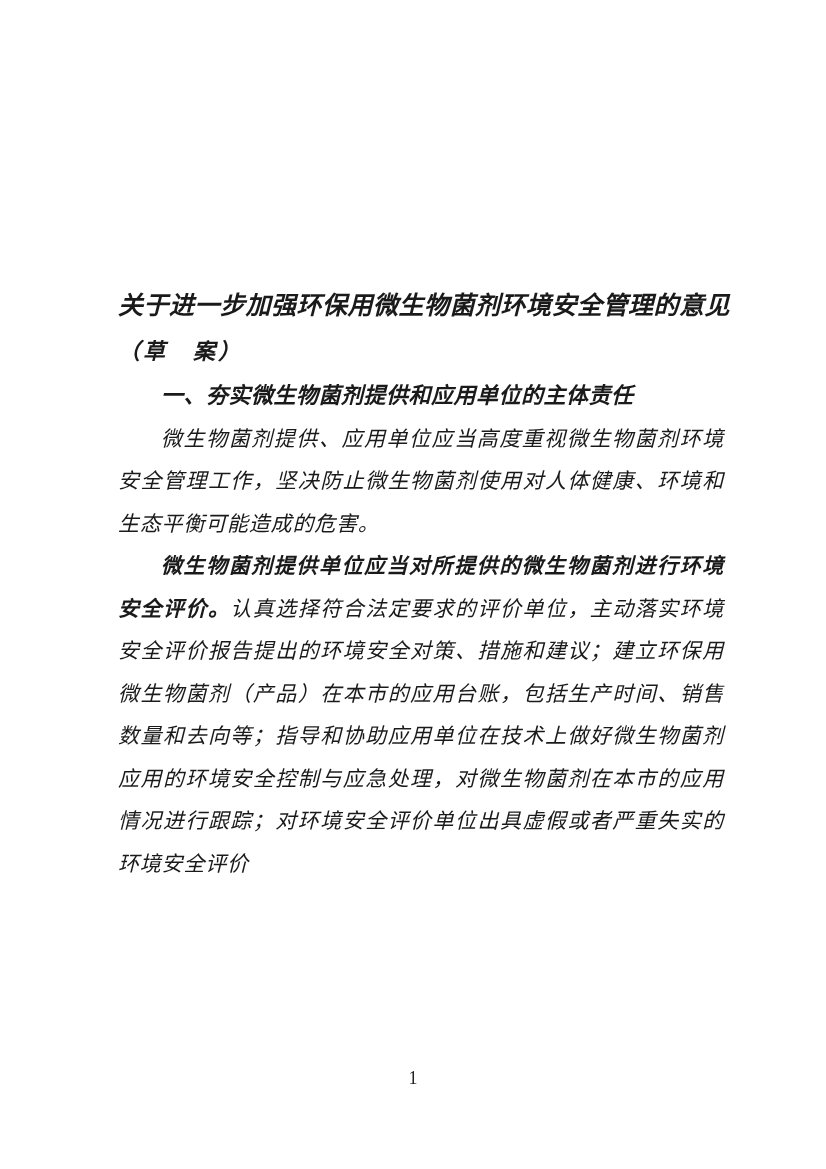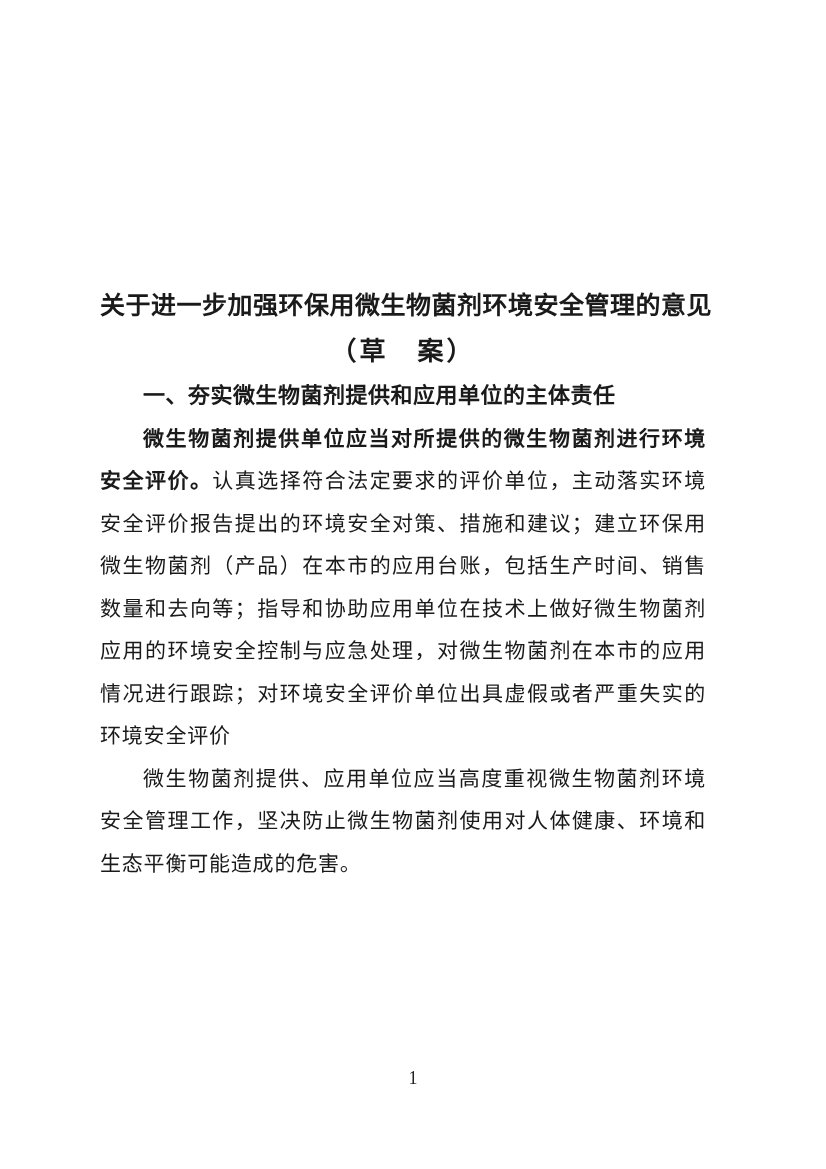--- a/index.html
+++ b/index.html
@@ -12,39 +12,40 @@
     width: 826px;
     height: 1169px;
     background: #ffffff;
     color: #1a1a1a;
     font-family: "Liberation Serif", "DejaVu Serif", serif;
     overflow: hidden;
     box-sizing: border-box;
   }
   .doc-content {
     position: absolute;
-    left: 100px;
+    left: 118px;
     top: 283px;
     width: 606px;
+    font-style: italic;
   }
   .doc-title {
     margin: 0;
     font-size: 25px;
     line-height: 46px;
     font-weight: 700;
     text-align: center;
     white-space: nowrap;
     letter-spacing: 0.5px;
   }
   .doc-subtitle {
     margin: 0;
-    font-size: 26px;
+    font-size: 22px;
     line-height: 46px;
     font-weight: 700;
-    text-align: center;
+    text-align: left;
     letter-spacing: 3px;
   }
   .para {
     margin: 0;
     font-size: 21px;
     line-height: 42.5px;
     letter-spacing: 0.8px;
     text-align: justify;
     text-justify: inter-ideograph;
   }
@@ -84,20 +85,20 @@
 <div class="page">
   <div class="doc-content">
 
     <h1 class="doc-title">关于进一步加强环保用微生物菌剂环境安全管理的意见</h1>
 
     <div class="doc-subtitle">（草　案）</div>
 
 
     <h2 class="section-heading">一、夯实微生物菌剂提供和应用单位的主体责任</h2>
 
+    <p class="para indent">微生物菌剂提供、应用单位应当高度重视微生物菌剂环境安全管理工作，坚决防止微生物菌剂使用对人体健康、环境和生态平衡可能造成的危害。</p>
+
     <p class="para indent"><strong class="bold-lead">微生物菌剂提供单位应当对所提供的微生物菌剂进行环境安全评价。</strong><span>认真选择符合法定要求的评价单位，主动落实环境安全评价报告提出的环境安全对策、措施和建议；建立环保用微生物菌剂（产品）在本市的应用台账，包括生产时间、销售数量和去向等；指导和协助应用单位在技术上做好微生物菌剂应用的环境安全控制与应急处理，对微生物菌剂在本市的应用情况进行跟踪；对环境安全评价单位出具虚假或者严重失实的环境安全评价</span></p>
-
-    <p class="para indent">微生物菌剂提供、应用单位应当高度重视微生物菌剂环境安全管理工作，坚决防止微生物菌剂使用对人体健康、环境和生态平衡可能造成的危害。</p>
 
   </div>
 
   <div class="page-number">1</div>
 </div>
 
 </body></html>

